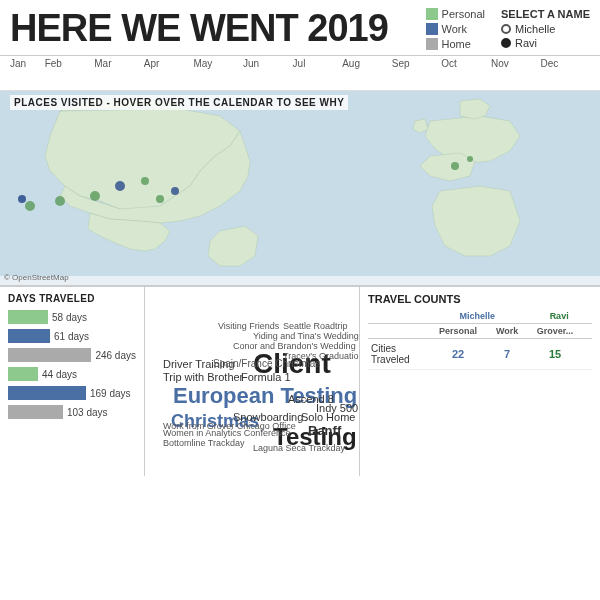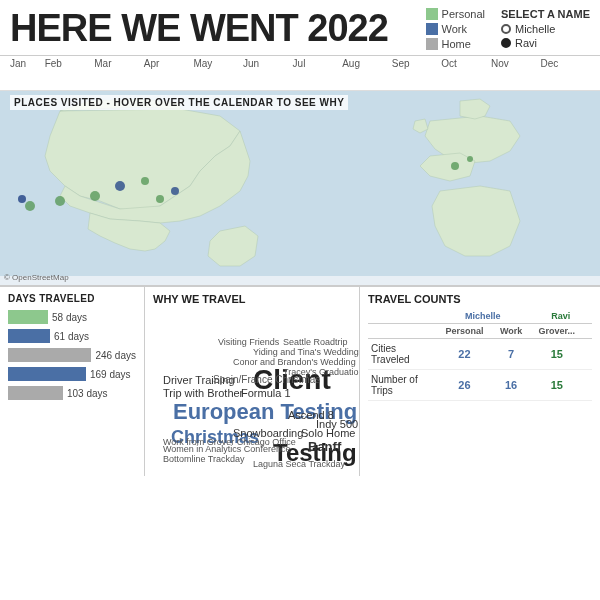--- a/index.html
+++ b/index.html
@@ -248,21 +248,21 @@
     .land { fill: #d8e8d0; stroke: #b0c8b0; stroke-width: 0.5; }
     .ocean { fill: #c8dce8; }
     .map-dot-personal { fill: #5a9a5a; }
     .map-dot-work { fill: #2a4a8a; }
   </style>
 </head>
 <body>
 
 <div id="header">
   <div id="title-section">
-    <div id="main-title">HERE WE WENT 2022</div>
+    <div id="main-title">HERE WE WENT 2019</div>
   </div>
   <div id="legend-select">
     <div id="legend">
       <div class="legend-item">
         <span class="legend-box" style="background:#8dc88d;"></span>
         <span>Personal</span>
       </div>
       <div class="legend-item">
         <span class="legend-box" style="background:#4a6fa5;"></span>
         <span>Work</span>
@@ -1092,31 +1092,34 @@
     </div>
     <div class="days-row">
       <span class="days-bar" style="width:42px;background:#4a6fa5;"></span>
       <span class="days-label">61 days</span>
     </div>
     <div class="days-row">
       <span class="days-bar" style="width:88px;background:#aaaaaa;"></span>
       <span class="days-label">246 days</span>
     </div>
     <div class="days-row">
+      <span class="days-bar" style="width:30px;background:#8dc88d;"></span>
+      <span class="days-label">44 days</span>
+    </div>
+    <div class="days-row">
       <span class="days-bar" style="width:78px;background:#4a6fa5;"></span>
       <span class="days-label">169 days</span>
     </div>
     <div class="days-row">
       <span class="days-bar" style="width:55px;background:#aaaaaa;"></span>
       <span class="days-label">103 days</span>
     </div>
   </div>
 
   <div id="why-panel">
-    <div id="why-panel-title">WHY WE TRAVEL</div>
     <div id="word-cloud">
 
     <span class="word" style="left: 100px; top: 55px; font-size: 28px; color: rgb(34, 34, 34); font-weight: bold;">Client</span>
         <span class="word" style="left: 20px; top: 90px; font-size: 22px; color: rgb(74, 111, 165); font-weight: bold;">European Testing</span>
         <span class="word" style="left: 120px; top: 130px; font-size: 24px; color: rgb(34, 34, 34); font-weight: bold;">Testing</span>
         <span class="word" style="left: 18px; top: 118px; font-size: 18px; color: rgb(74, 111, 165); font-weight: bold;">Christmas</span>
         <span class="word" style="left: 10px; top: 65px; font-size: 11px; color: rgb(51, 51, 51); font-weight: normal;">Driver Training</span>
         <span class="word" style="left: 10px; top: 78px; font-size: 11px; color: rgb(51, 51, 51); font-weight: normal;">Trip with Brother</span>
         <span class="word" style="left: 88px; top: 78px; font-size: 11px; color: rgb(51, 51, 51); font-weight: normal;">Formula 1</span>
         <span class="word" style="left: 80px; top: 118px; font-size: 11px; color: rgb(51, 51, 51); font-weight: normal;">Snowboarding</span>
@@ -1155,24 +1158,17 @@
         </tr>
       </thead>
       <tbody>
         <tr>
           <td class="label">Cities<br>Traveled</td>
           <td class="michelle-col">22</td>
           <td class="michelle-col">7</td>
           <td class="ravi-col">15</td>
           <td></td>
         </tr>
-        <tr>
-          <td class="label">Number of<br>Trips</td>
-          <td class="michelle-col">26</td>
-          <td class="michelle-col">16</td>
-          <td class="ravi-col">15</td>
-          <td></td>
-        </tr>
       </tbody>
     </table>
   </div>
 
 </div>
 
 </body></html>

